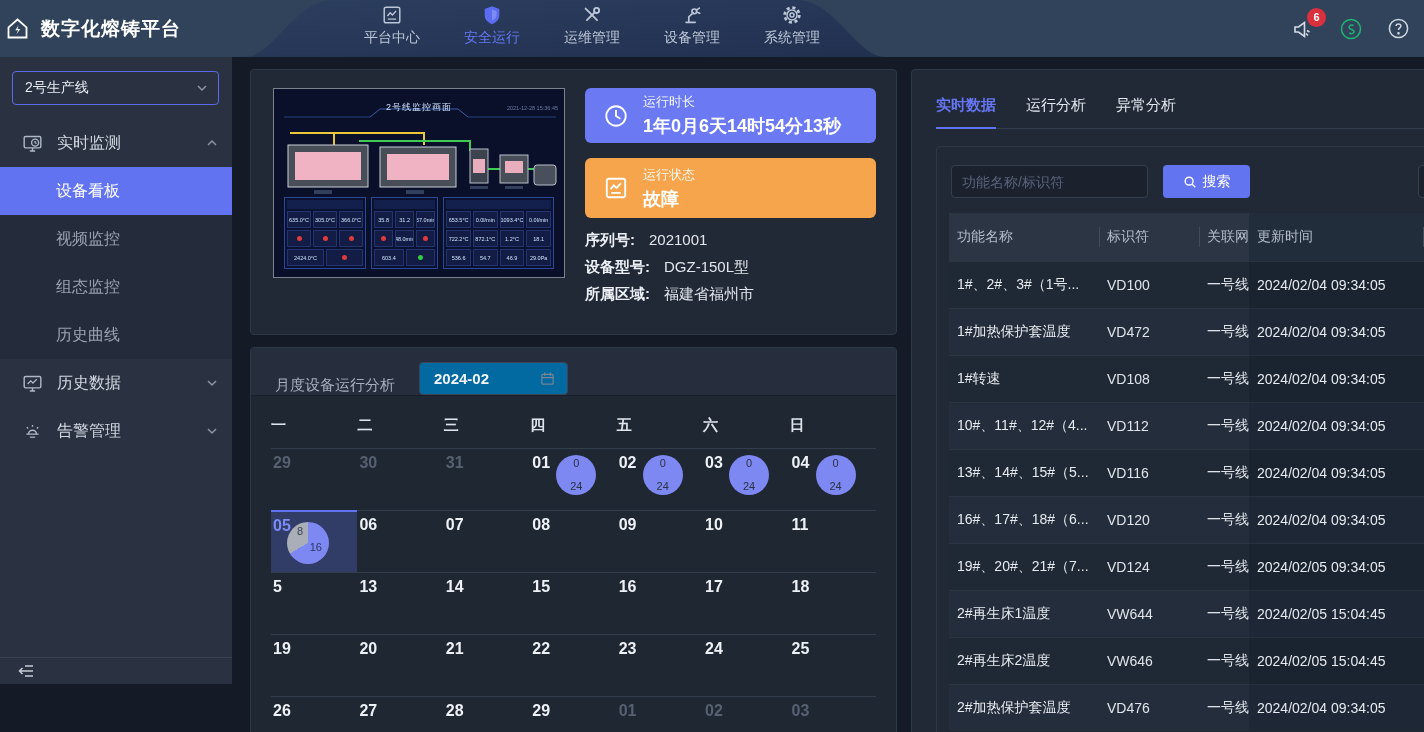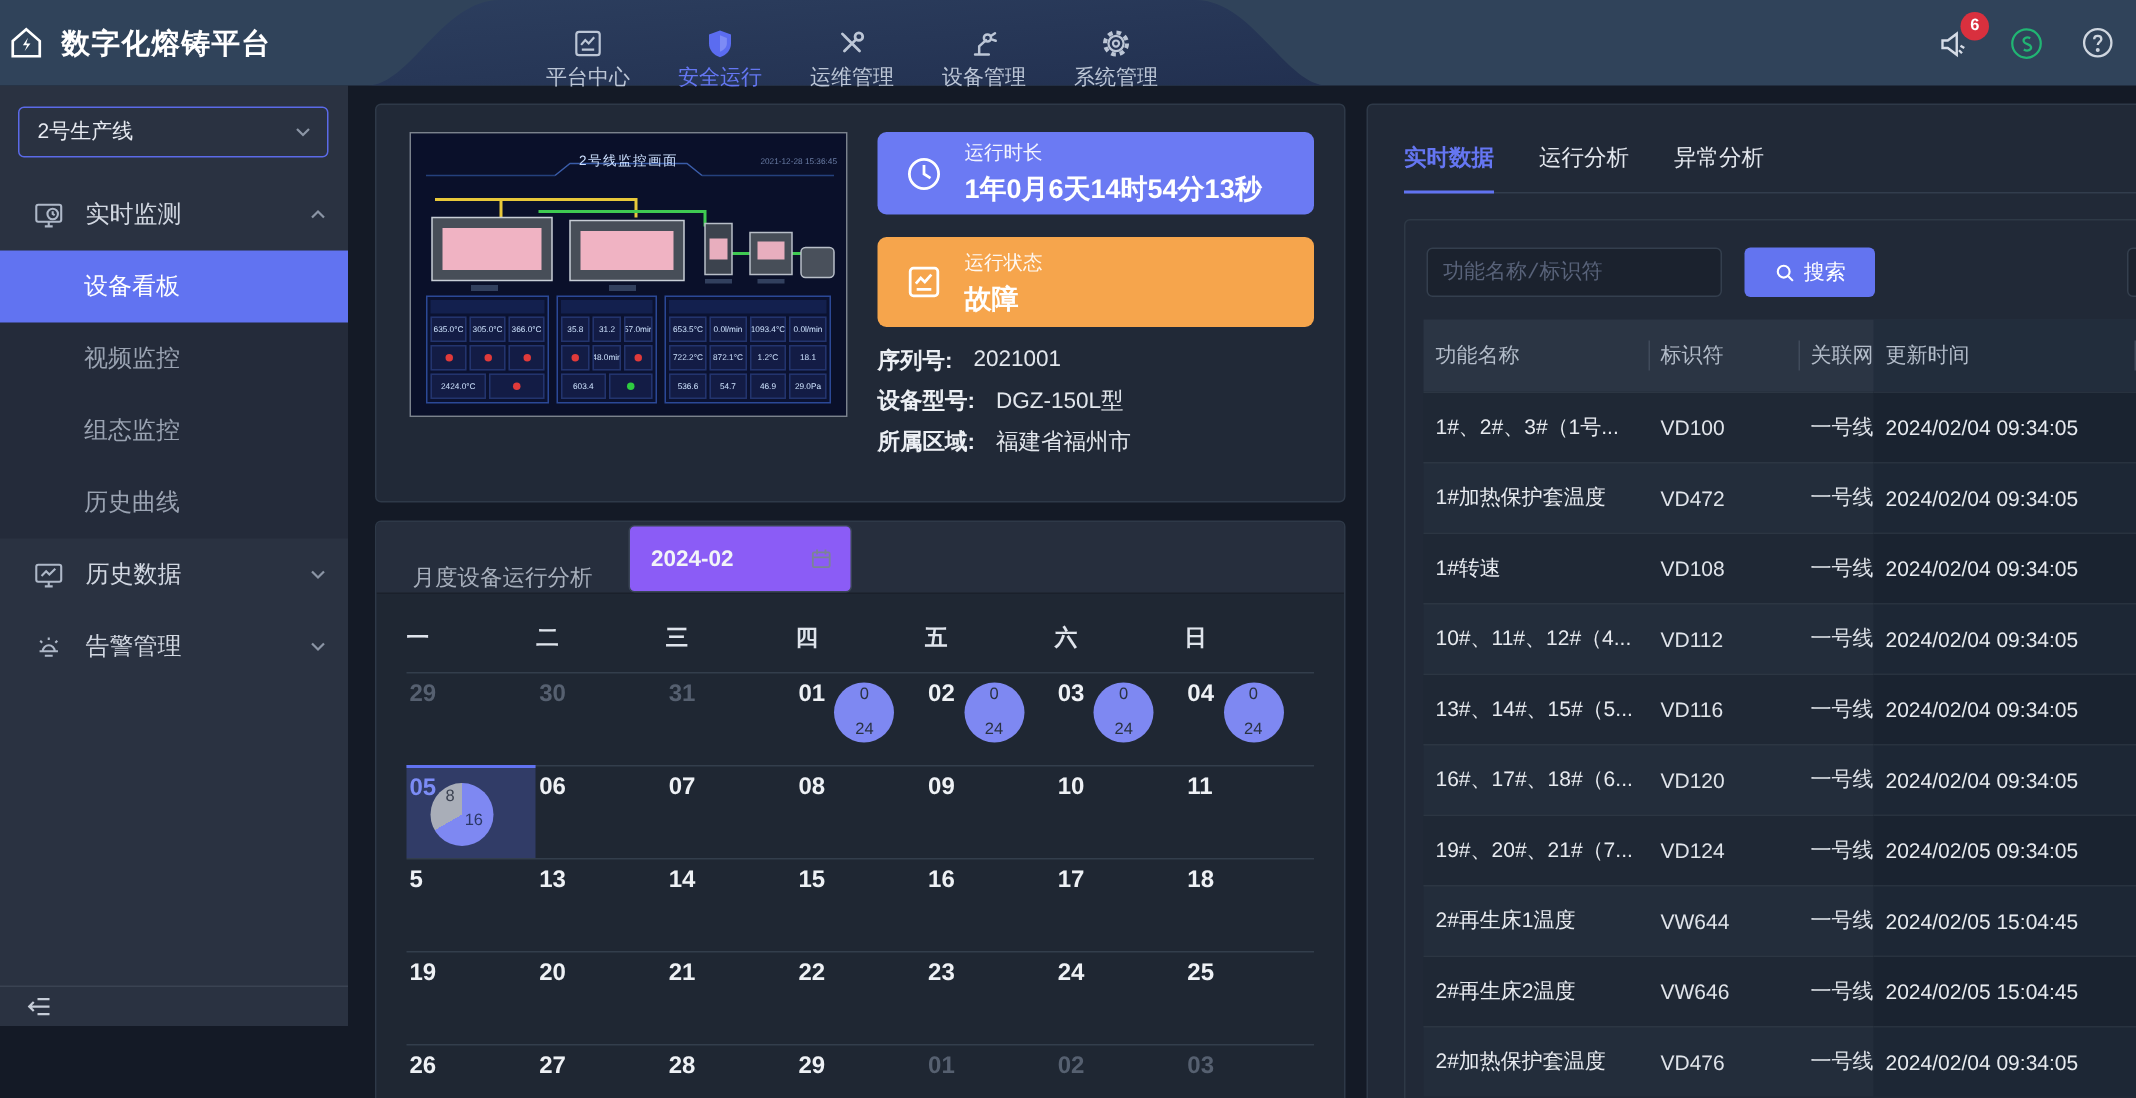--- a/index.html
+++ b/index.html
@@ -10,21 +10,21 @@
     font-family:"Liberation Sans","DejaVu Sans",sans-serif;
     color:#e7eaf0; font-size:14px;
   }
   svg { display:block; }
 
   
   .header { position:absolute; left:0; top:0; width:1424px; height:57px; background:#30435a; z-index:5; }
   .header-band { position:absolute; left:245px; top:0; width:640px; height:57px; }
   .logo { position:absolute; left:4px; top:0; height:57px; display:flex; align-items:center; gap:10px; }
   .logo-title { font-size:19px; font-weight:bold; color:#ffffff; letter-spacing:1px; }
-  .nav { position:absolute; left:360px; top:18px; display:flex; gap:24px; }
+  .nav { position:absolute; left:360px; top:4px; display:flex; gap:36px; }
   .nav-item { width:64px; display:flex; flex-direction:column; align-items:center; gap:3px; color:#bcc6d6; cursor:pointer; }
   .nav-item .lbl { font-size:14px; white-space:nowrap; }
   .nav-item.active { color:#6577f3; }
   .hdr-icons { position:absolute; right:14px; top:0; height:57px; display:flex; align-items:center; gap:24px; }
   .hdr-ic { position:relative; color:#d6dce6; }
   .badge { position:absolute; top:-9px; right:-11px; min-width:19px; height:19px; border-radius:10px;
     background:#d9303e; color:#fff; font-size:11px; font-weight:bold; display:flex; align-items:center; justify-content:center; padding:0 4px; }
 
   
   .sidebar { position:absolute; left:0; top:57px; width:232px; height:627px; background:#2a3241; z-index:4; }
@@ -66,21 +66,21 @@
   .stat-box .sv { font-size:18px; font-weight:bold; }
   .box-runtime { top:18px; height:55px; background:#6b7af3; }
   .box-status { top:88px; height:60px; background:#f6a54c; }
   .info-row { position:absolute; left:334px; display:flex; gap:14px; font-size:15px; }
   .info-row .il { font-weight:bold; color:#eceff4; }
   .info-row .iv { color:#e2e6ec; }
 
   
   .cal-head { height:48px; background:#262e3d; border-bottom:1px solid #1a202b; display:flex; align-items:flex-end; padding:0 24px; gap:24px; }
   .cal-title { font-size:15px; color:#a7afbc; }
-  .month-input { width:149px; height:45px; background:#8b5cf6; border:1px solid #3a4556; border-radius:4px;
+  .month-input { width:149px; height:33px; background:#0369a1; border:1px solid #3a4556; border-radius:4px;
     display:flex; align-items:center; justify-content:space-between; padding:0 12px 0 14px; cursor:pointer; }
   .month-input .mv { font-size:15px; font-weight:bold; color:#f2f4f8; }
   .cal-body { padding:20px 20px 0; background:#1f2733; height:372px; }
   .wk-row { display:flex; height:32px; }
   .wk-row span { width:86.7px; font-size:15px; font-weight:bold; color:#dfe4ec; }
   .cal-row { display:flex; height:62px; border-top:1px solid #333e4c; }
   .cal-row:first-of-type { border-top:1px solid #333e4c; }
   .cal-cell { width:86.7px; position:relative; padding:5px 0 0 2px; cursor:pointer; }
   .cal-cell .d { font-size:16px; font-weight:bold; color:#eef1f5; }
   .cal-cell.dim .d { color:#566070; }
@@ -93,21 +93,21 @@
   .pie.split .t { width:auto; left:10px; top:3px; color:#3c4352; }
   .pie.split .b { width:auto; right:7px; bottom:auto; top:19px; color:#2c3866; }
 
   
   .tabs { position:absolute; left:24px; top:26px; right:0; height:33px; display:flex; gap:30px; border-bottom:1px solid #323d4d; }
   .tab { font-size:15px; color:#e3e7ee; cursor:pointer; position:relative; padding-bottom:14px; }
   .tab.active { color:#6576f2; font-weight:bold; }
   .tab.active::after { content:""; position:absolute; left:0; right:0; bottom:-1px; height:2px; background:#6173f1; }
   .rt-box { position:absolute; left:24px; top:76px; width:700px; height:640px; border:1px solid #2e3946; border-radius:4px; }
   .search-input { position:absolute; left:14px; top:18px; width:197px; height:33px; background:#1b222e; border:1px solid #343f4e;
-    border-radius:4px; color:#d946ef; font-size:14px; padding:0 10px; outline:none; font-family:Liberation Mono, monospace; }
+    border-radius:4px; color:#d946ef; font-size:14px; padding:0 10px; outline:none; font-family:Liberation Sans, sans-serif; }
   .search-input::placeholder { color:#59637a; }
   .search-btn { position:absolute; left:226px; top:18px; width:87px; height:33px; background:#6374f0; border:none; border-radius:4px;
     color:#fff; font-size:14px; display:flex; align-items:center; justify-content:center; gap:6px; cursor:pointer; font-family:inherit; }
   .partial-input { position:absolute; left:481px; top:18px; width:60px; height:33px; background:#1b222e; border:1px solid #343f4e; border-radius:4px; }
   .rt-table { position:absolute; left:12px; top:66px; width:690px; }
   .rt-head { height:48px; background:#2b3544; display:flex; align-items:center; color:#b3bcc9; font-size:14px; position:relative; }
   .rt-head .hc { padding-left:8px; }
   .hsep { position:absolute; top:14px; width:1px; height:20px; background:#404b5b; }
   .rt-row { height:47px; display:flex; align-items:center; border-top:1px solid #2c3643; cursor:pointer; }
   .rt-row:nth-child(even) { background:#232d3b; }

